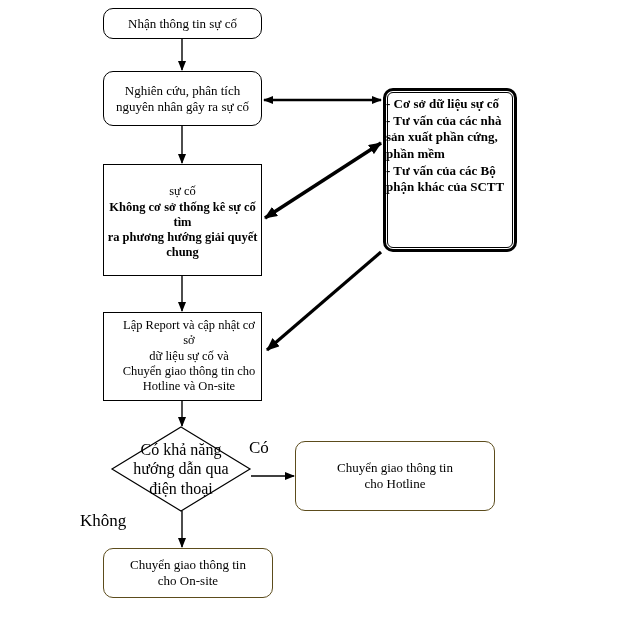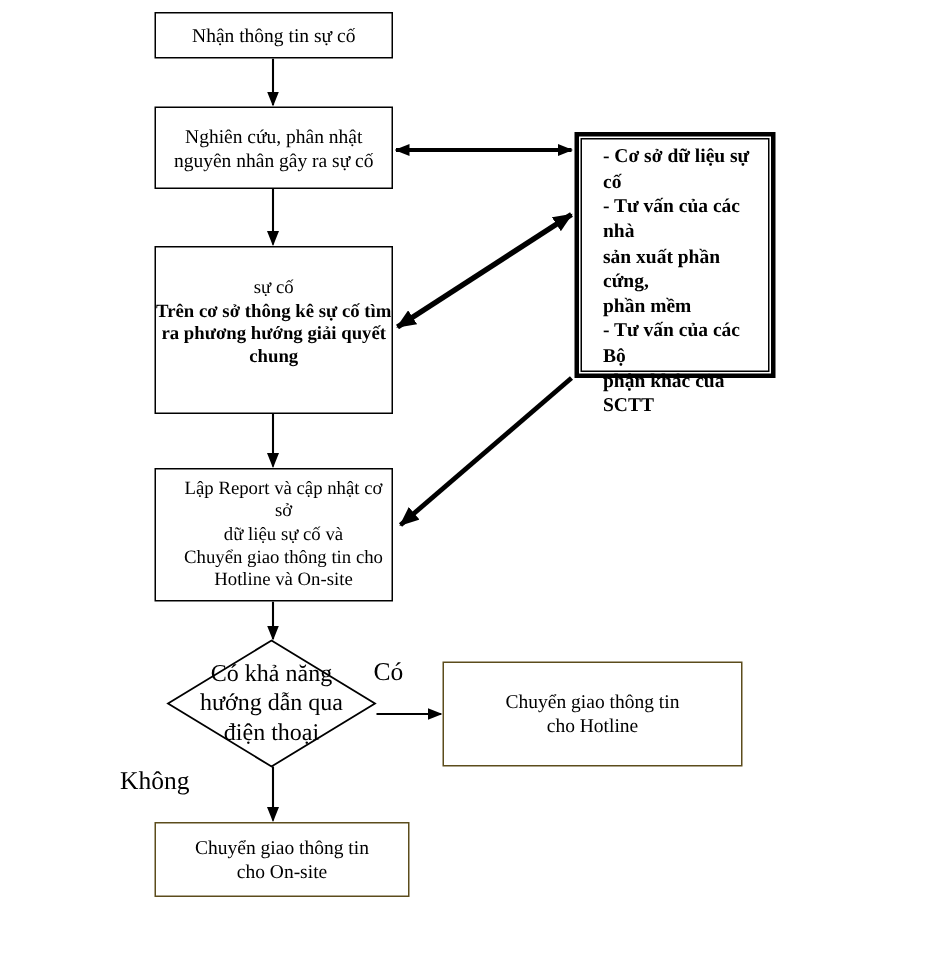--- a/index.html
+++ b/index.html
@@ -38,24 +38,24 @@
   .box-ref {
     border: 3px solid #000000;
     outline: 1px solid #000000;
     outline-offset: -5px;
     align-items: flex-start;
     justify-content: flex-start;
     text-align: left;
     font-weight: bold;
   }
   .box-ref .node-text {
-    padding: 5px 4px 0 16px;
+    padding: 5px 4px 0 0;
     line-height: 1.28;
   }
-  .fs13 { font-size: 13px; }
+  .fs13 { font-size: 13px; border-radius: 10px; }
   .fs12 { font-size: 12.5px; }
   .b { font-weight: bold; }
   .diamond-label {
     position: absolute;
     display: flex;
     align-items: center;
     justify-content: center;
     text-align: center;
     line-height: 1.22;
     font-size: 16px;
@@ -115,30 +115,30 @@
 
     <polygon points="181,427 250,469 181,511 112,469" fill="#ffffff" stroke="#000000" stroke-width="1.2"></polygon>
   </svg>
 
   <div class="node box fs13" style="left:103px; top:8px; width:159px; height:31px;">
     <span class="node-text">Nhận thông tin sự cố</span>
   </div>
 
   <div class="node box fs13" style="left:103px; top:71px; width:159px; height:55px;">
     <span class="node-text">
-      <span>Nghiên cứu, phân nhật</span><br>
+      <span>Nghiên cứu, phân tích</span><br>
       <span>nguyên nhân gây ra sự cố</span>
     </span>
   </div>
 
   <div class="node box fs12" style="left:103px; top:164px; width:159px; height:112px; align-items:flex-start;">
     <span class="node-text" style="padding-top:4px;">
       <br>
       <span>sự cố</span><br>
-      <span class="b">Trên cơ sở thông kê sự cố  tìm</span><br>
+      <span class="b">Không cơ sở thống kê sự cố  tìm</span><br>
       <span class="b">ra phương hướng giải quyết</span><br>
       <span class="b">chung</span>
     </span>
   </div>
 
   <div class="node box fs12" style="left:103px; top:312px; width:159px; height:89px; align-items:flex-start;">
     <span class="node-text" style="padding-top:5px;margin-left:13px;">
       <span>Lập Report và cập nhật cơ sở</span><br>
       <span>dữ liệu sự cố và</span><br>
       <span>Chuyển giao thông tin cho</span><br>

